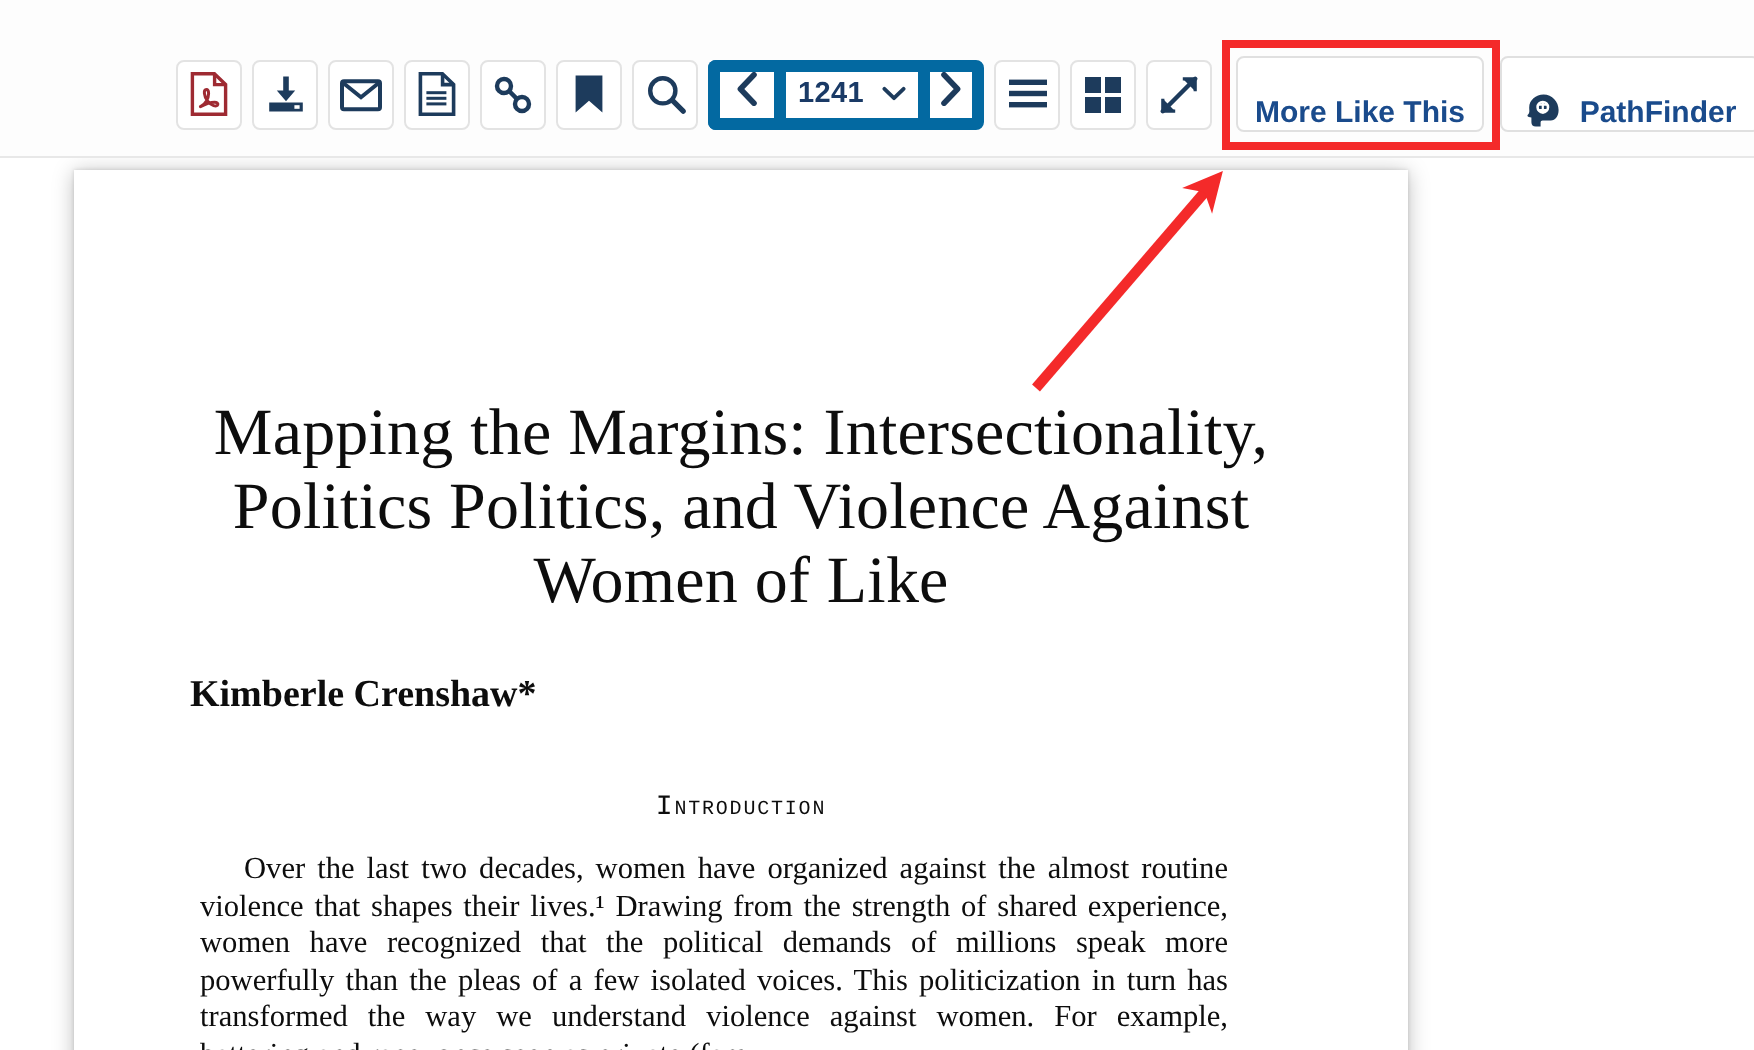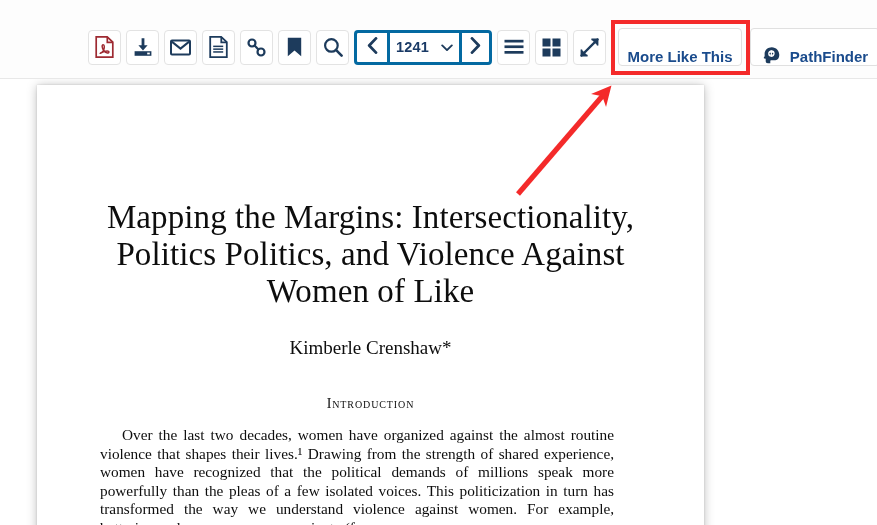--- a/index.html
+++ b/index.html
@@ -61,21 +61,21 @@
   
   .pager {
     display: flex;
     align-items: center;
     margin-right: 5px;
     flex: none;
   }
   .pager .pg {
     height: 35px;
     box-sizing: border-box;
-    border: 3px solid #0369a1;
+    border: 6px solid #0369a1;
     background: #ffffff;
     display: flex;
     align-items: center;
     justify-content: center;
     cursor: pointer;
     color: #1d3b5c;
   }
   .pager .pg-prev {
     width: 33px;
     border-radius: 4px 0 0 4px;
@@ -180,31 +180,31 @@
     font-size: 33px;
     font-weight: 400;
     line-height: 37px;
     text-align: center;
     letter-spacing: .1px;
   }
   #doc-author {
     margin: 0;
     padding: 27px 58px 0 58px;
     font-size: 19px;
-    font-weight: 400;
-    text-align: center;
+    font-weight: 700;
   }
   #doc-section-heading {
     margin: 0;
     padding: 37px 58px 0 58px;
     font-size: 14px;
     font-weight: 400;
     text-align: center;
     font-variant: small-caps;
     letter-spacing: .9px;
+    font-family: Liberation Mono, monospace;
   }
   #doc-body {
     margin: 0;
     padding: 14px 90px 0 63px;
     font-size: 15.3px;
     line-height: 18.6px;
     text-align: justify;
     text-indent: 22px;
     hyphens: none;
   }

